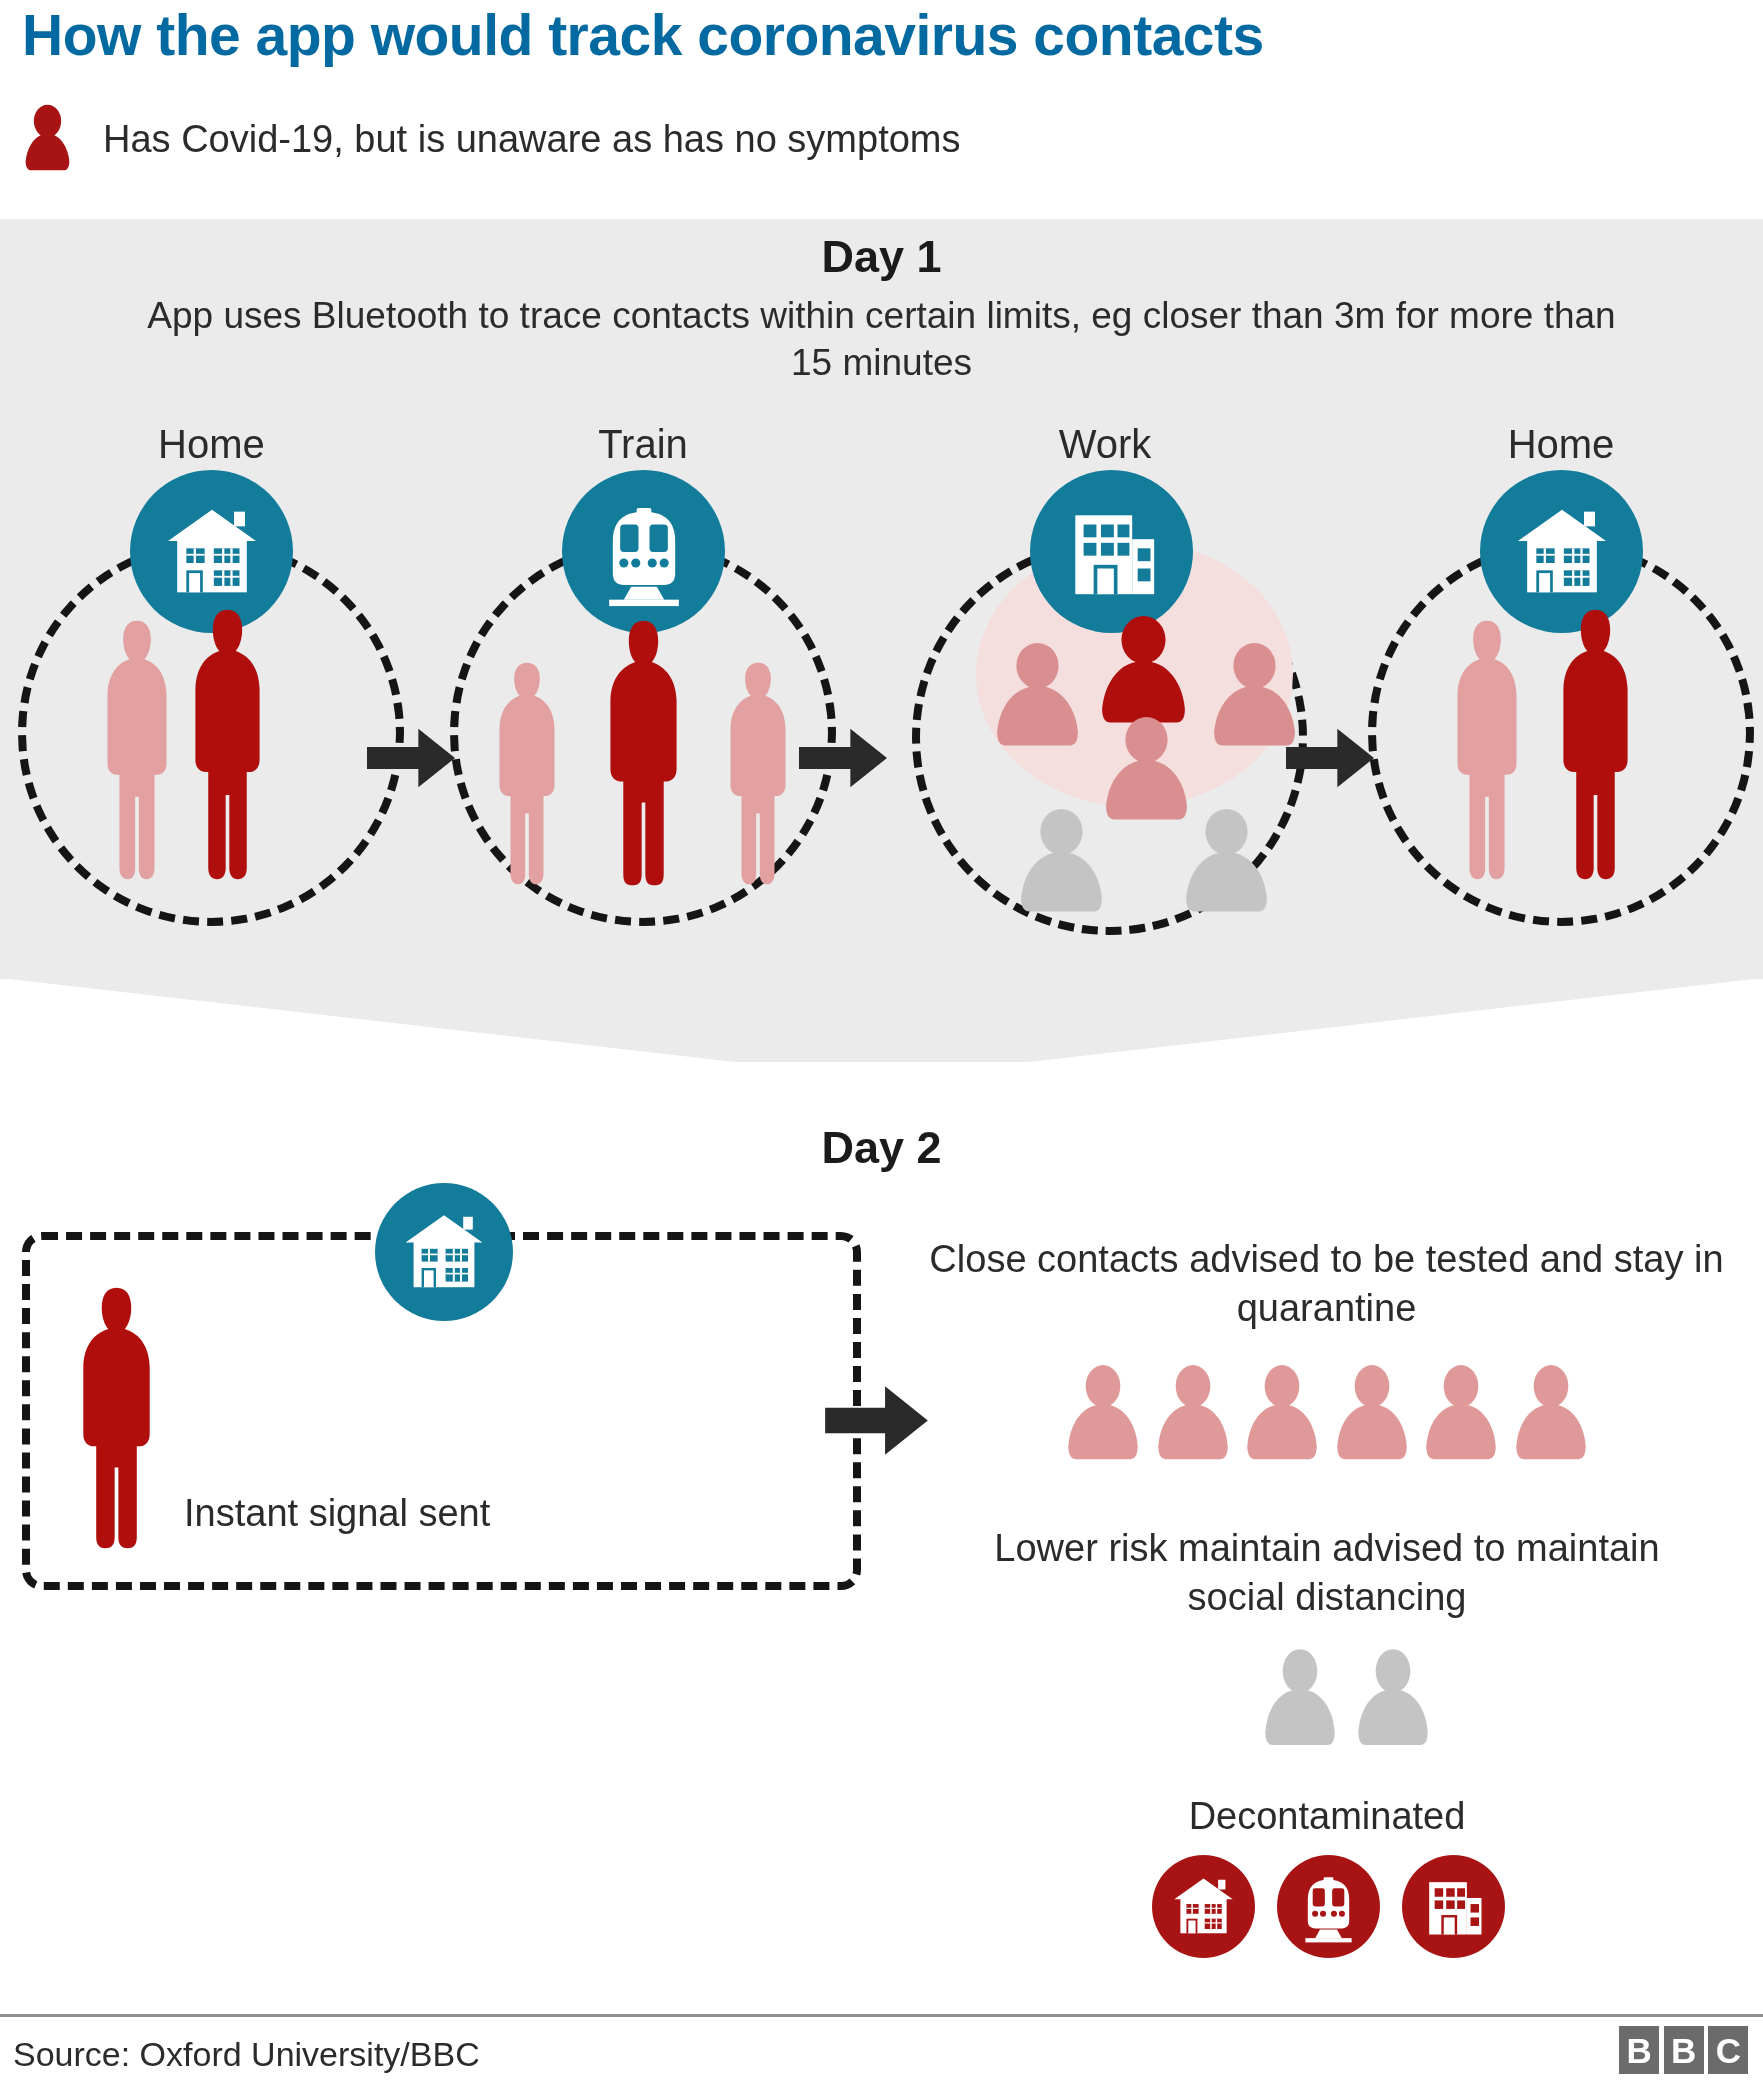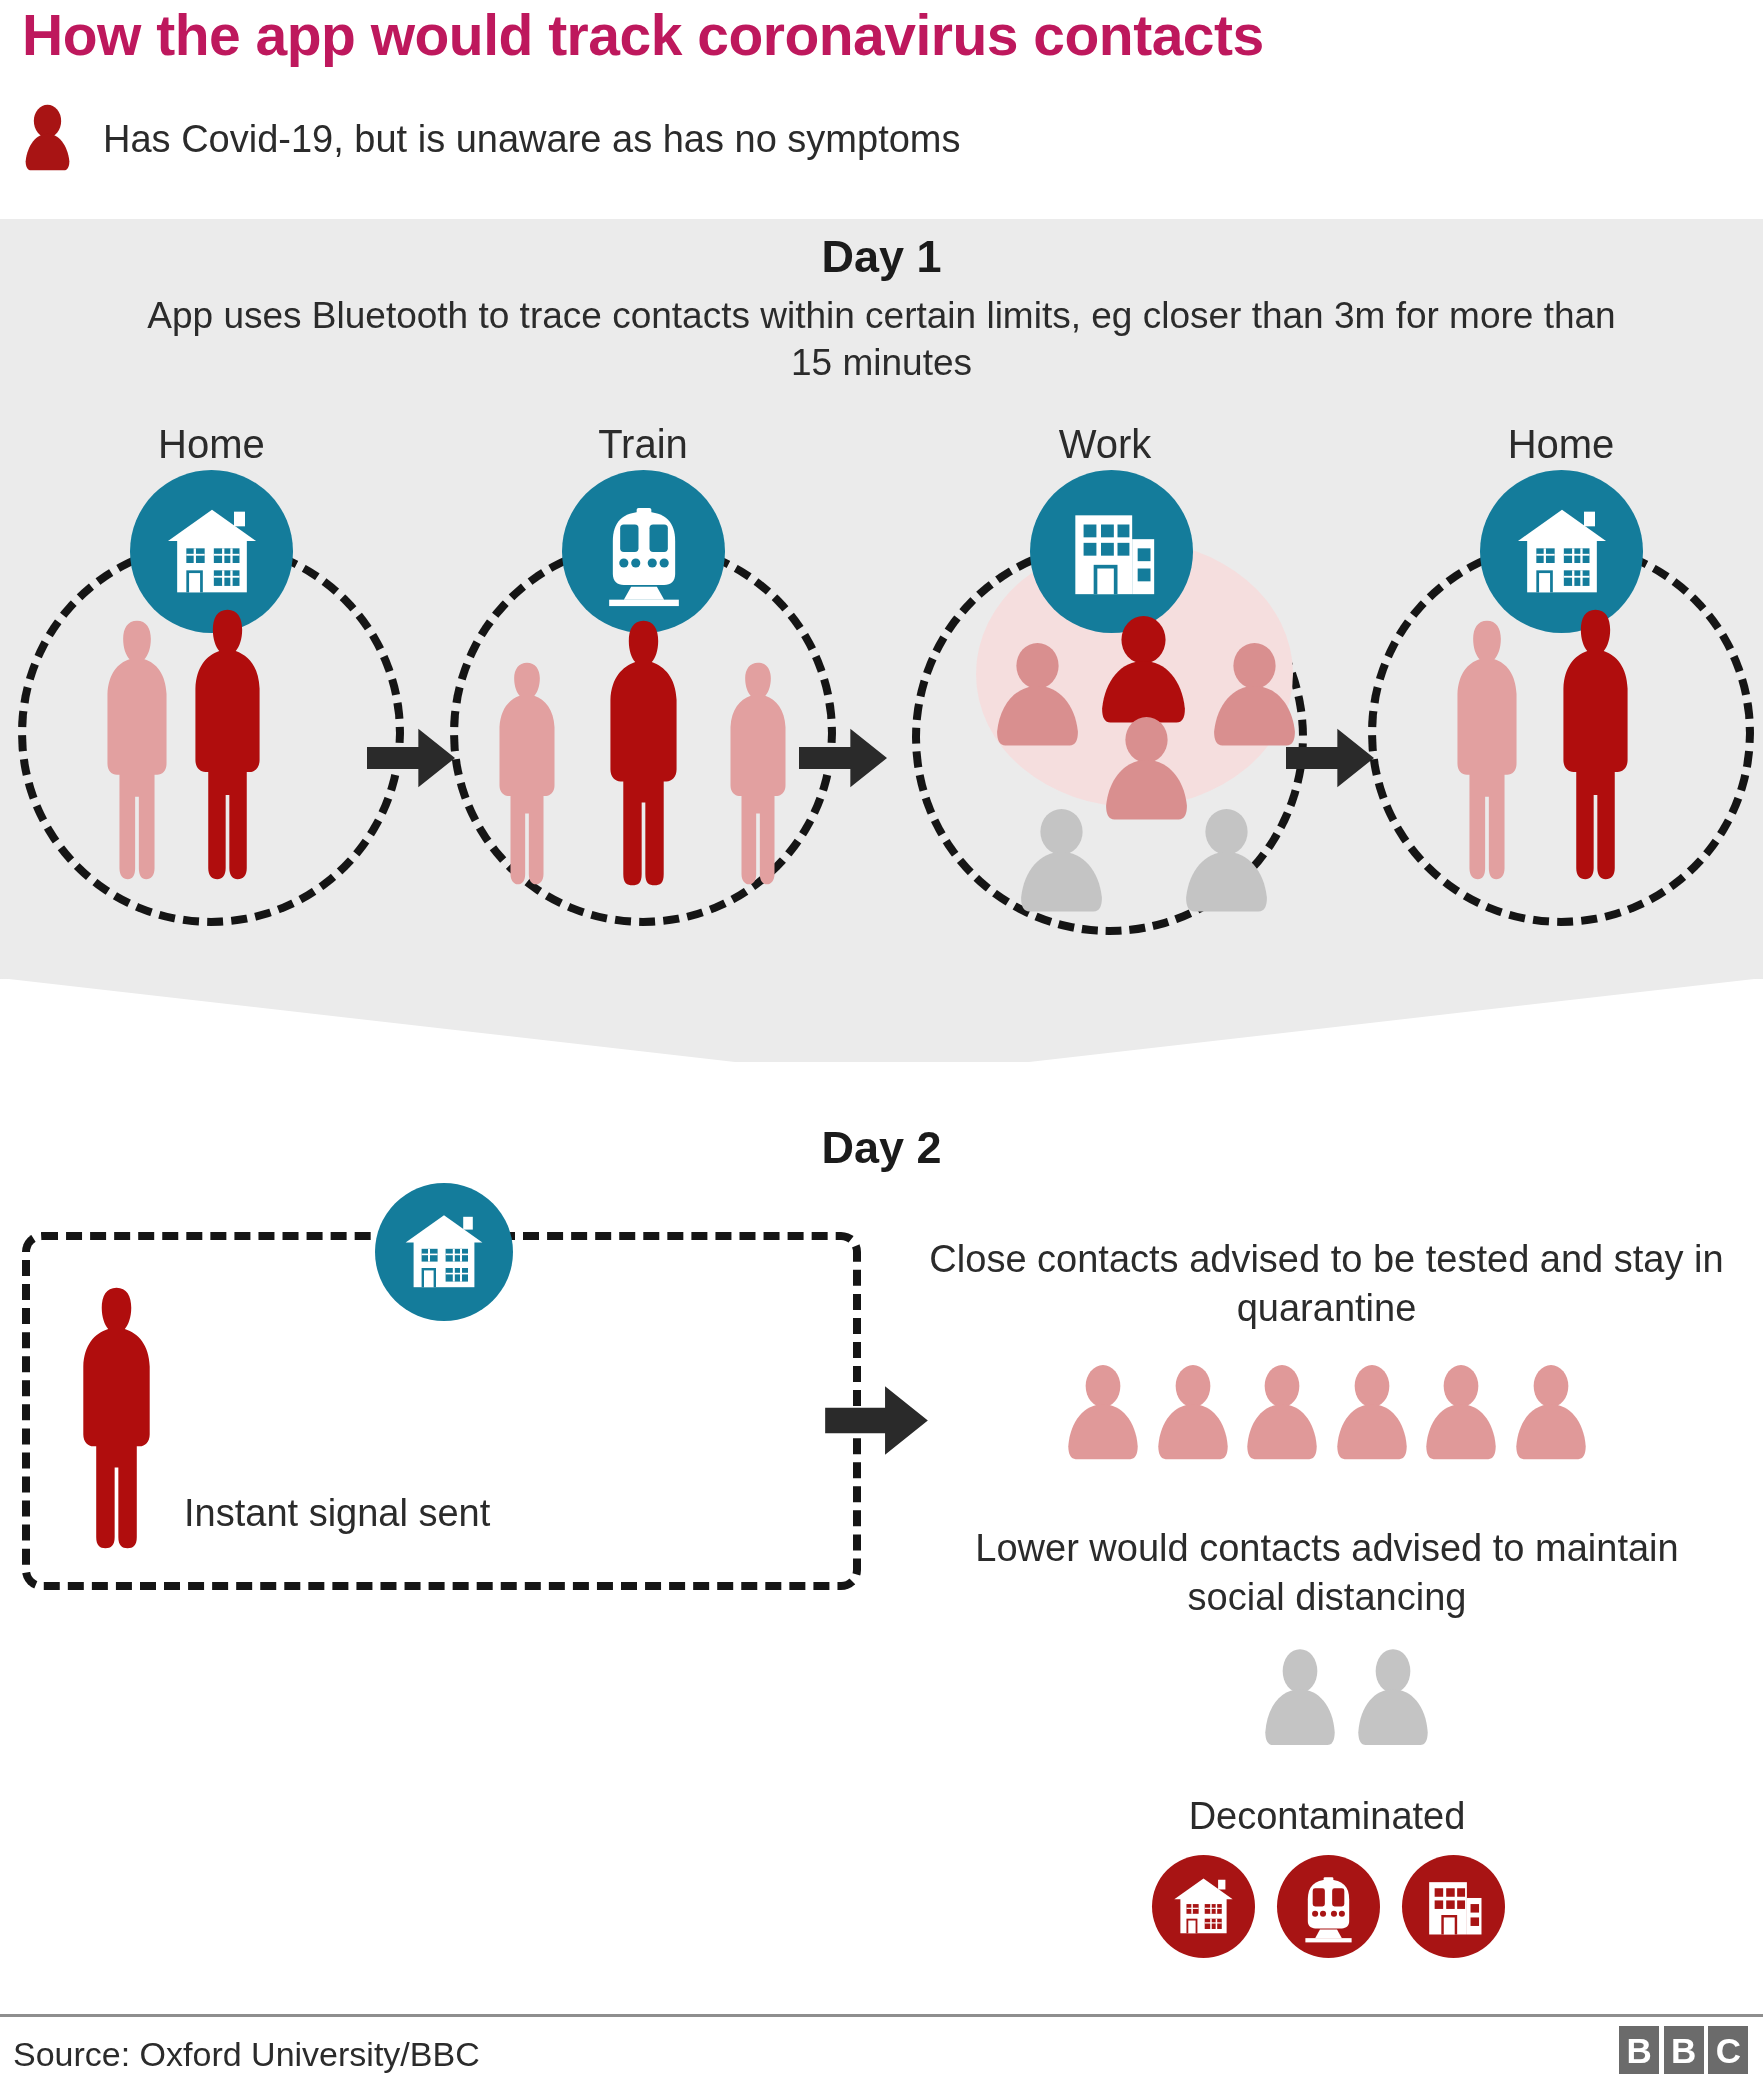--- a/index.html
+++ b/index.html
@@ -14,21 +14,21 @@
   #root { position: relative; width: 1763px; height: 2085px; }
 
   
   .title {
     position: absolute;
     left: 22px; top: 5.5px;
     width: 1726px;
     font-size: 57px;
     font-weight: bold;
     letter-spacing: -0.5px;
-    color: #be185d;
+    color: #0369a1;
     line-height: 1.05;
     white-space: nowrap;
   }
   .legend-row {
     position: absolute;
     left: 22px; top: 101px;
     display: flex;
     align-items: center;
     gap: 30px;
   }
@@ -510,21 +510,21 @@
       </svg>
     </span>
     <span>
       <svg width="84" height="99" viewBox="0 0 92 108">
         <ellipse cx="46" cy="24" rx="19" ry="23" fill="#e09999"></ellipse>
         <path d="M46 44 C26 44 10 62 8 90 C8 99 11 104 16 104 L76 104 C81 104 84 99 84 90 C82 62 66 44 46 44 Z" fill="#e09999"></path>
       </svg>
     </span>
   </div>
 
-  <div class="rt-head2">Lower would contacts advised to maintain social distancing</div>
+  <div class="rt-head2">Lower risk maintain advised to maintain social distancing</div>
 
   <div class="rt-row2">
     <span>
       <svg width="84" height="101" viewBox="0 0 92 110">
         <ellipse cx="46" cy="25" rx="19" ry="24" fill="#c4c4c4"></ellipse>
         <path d="M46 45 C26 45 10 63 8 92 C8 101 11 106 16 106 L76 106 C81 106 84 101 84 92 C82 63 66 45 46 45 Z" fill="#c4c4c4"></path>
       </svg>
     </span>
     <span>
       <svg width="84" height="101" viewBox="0 0 92 110">

